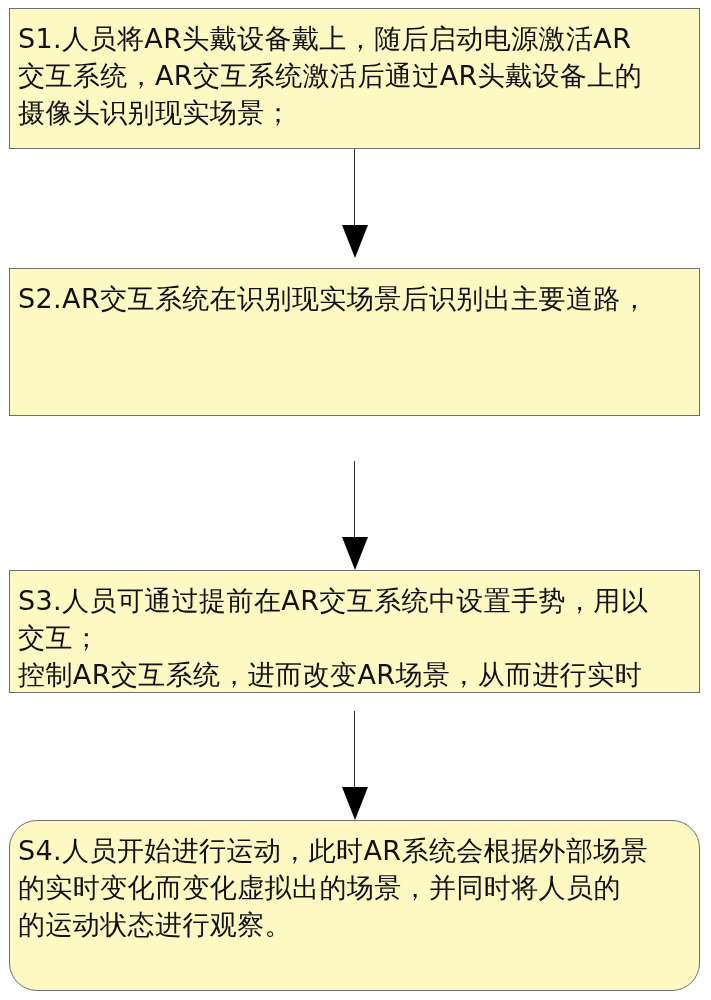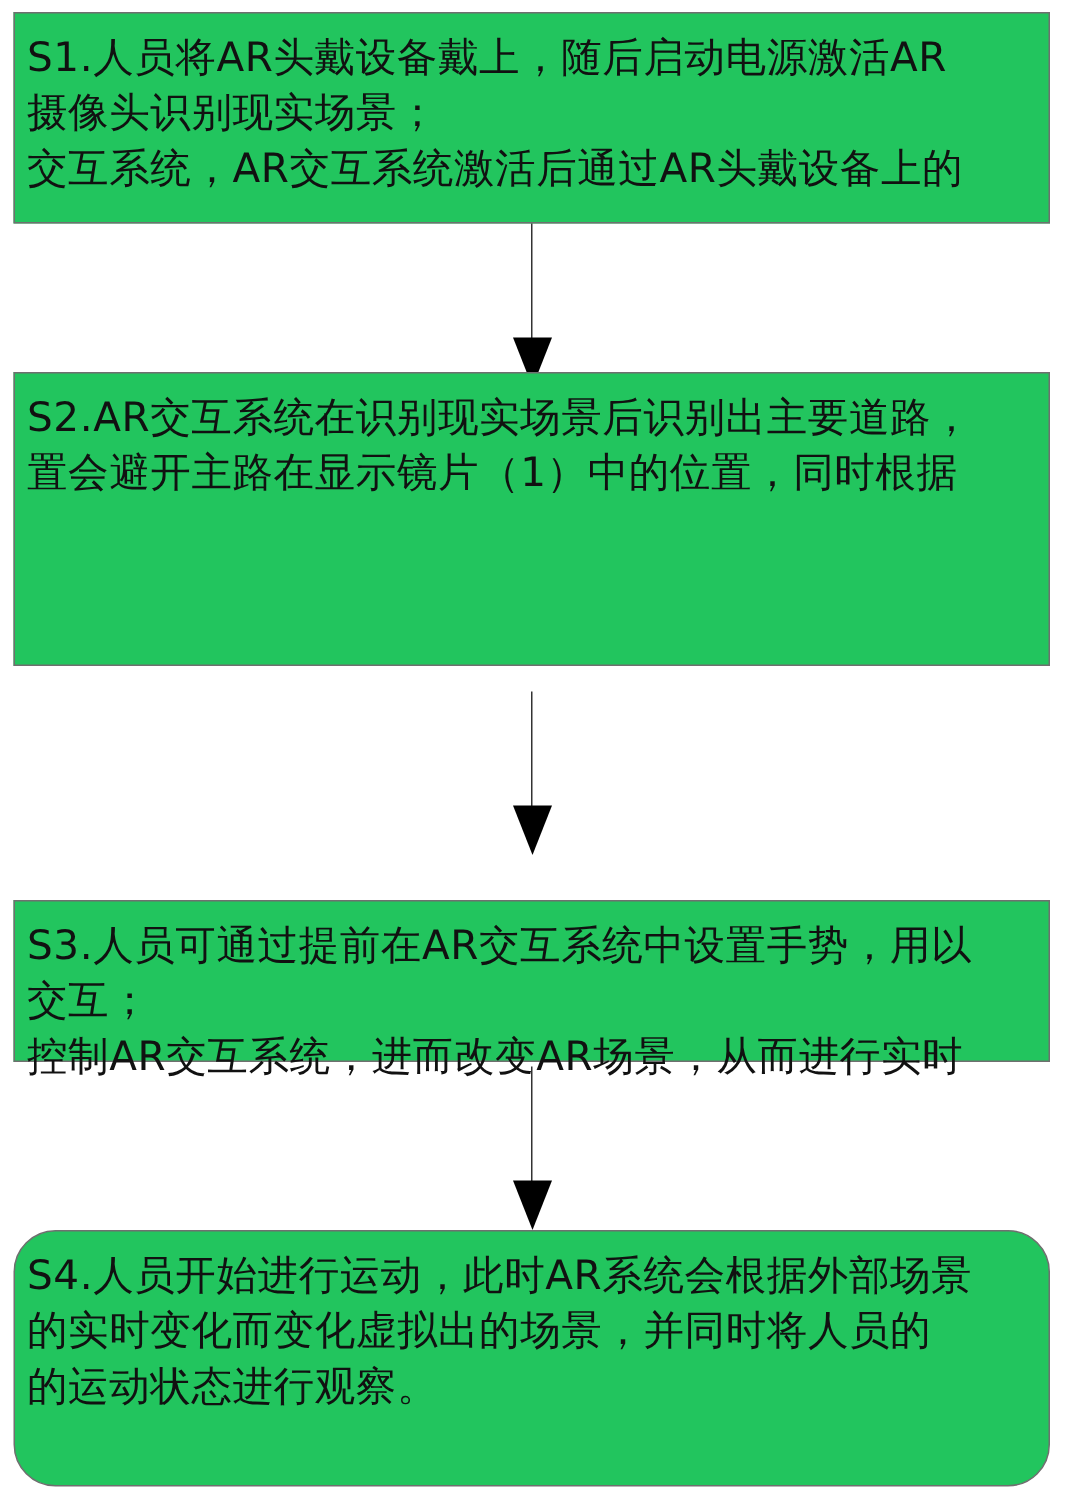--- a/index.html
+++ b/index.html
@@ -14,21 +14,21 @@
       overflow: hidden;
       font-family: "DejaVu Sans", "Liberation Sans", sans-serif;
       color: #111111;
     }
     .step-box {
       position: absolute;
       left: 9px;
       width: 691px;
       border: 1.5px solid #6f6f6f;
       box-sizing: border-box;
-      background: #22c55e;
+      background: #fef9c3;
       padding: 11px 6px 0 8px;
     }
     .step-text {
       font-size: 27px;
       line-height: 37px;
       letter-spacing: 0.4px;
       white-space: pre-wrap;
       word-break: break-all;
       margin: 0;
     }
@@ -46,36 +46,35 @@
       border-left: 13px solid transparent;
       border-right: 13px solid transparent;
       border-top: 33px solid #000000;
     }
   </style>
 </head>
 <body>
 
 <div class="step-box" style="top:8px; height:141px;">
   <div class="step-text">S1.人员将AR头戴设备戴上，随后启动电源激活AR</div>
+  <div class="step-text">交互系统，AR交互系统激活后通过AR头戴设备上的</div>
   <div class="step-text">摄像头识别现实场景；</div>
-  <div class="step-text">交互系统，AR交互系统激活后通过AR头戴设备上的</div>
 </div>
 
 <div class="connector" style="top:149px; height:78px;"></div>
 <div class="arrow-head" style="top:225px;"></div>
 
-<div class="step-box" style="top:248px; height:196px;">
+<div class="step-box" style="top:268px; height:148px;">
   <div class="step-text">S2.AR交互系统在识别现实场景后识别出主要道路，</div>
-  <div class="step-text">置会避开主路在显示镜片（1）中的位置，同时根据</div>
 </div>
 
 <div class="connector" style="top:461px; height:78px;"></div>
 <div class="arrow-head" style="top:537px;"></div>
 
-<div class="step-box" style="top:600px; height:108px;">
+<div class="step-box" style="top:570px; height:123px;">
   <div class="step-text">S3.人员可通过提前在AR交互系统中设置手势，用以</div>
   <div class="step-text">交互；</div>
   <div class="step-text">控制AR交互系统，进而改变AR场景，从而进行实时</div>
 </div>
 
 <div class="connector" style="top:711px; height:78px;"></div>
 <div class="arrow-head" style="top:787px;"></div>
 
 <div class="step-box" style="top:820px; height:171px;border-radius:28px;">
   <div class="step-text">S4.人员开始进行运动，此时AR系统会根据外部场景</div>

